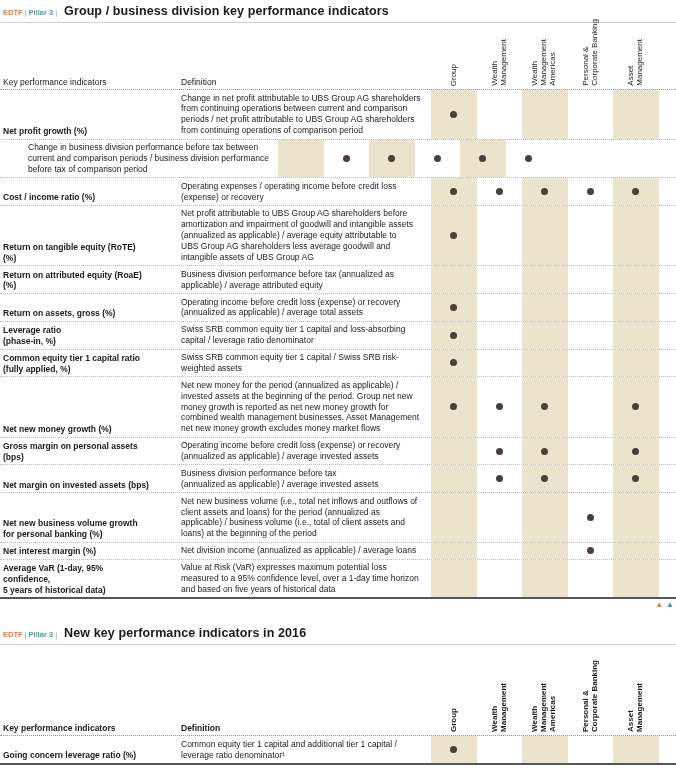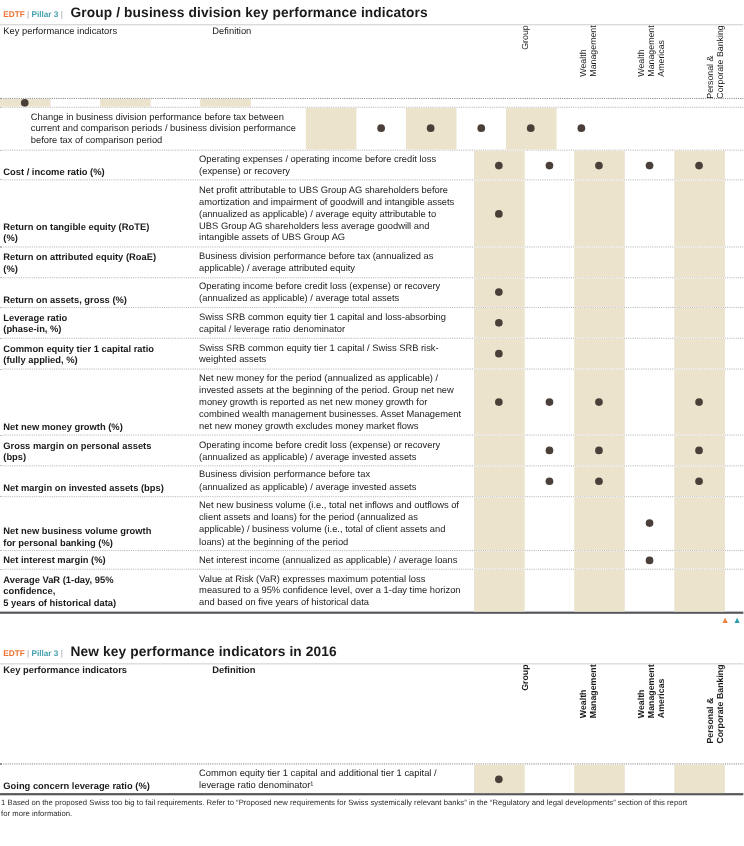--- a/index.html
+++ b/index.html
@@ -16,21 +16,21 @@
     padding:2px 3px 4px 3px;border-bottom:1px solid #d2d2d2;
   }
   .eyebrow{font-size:7.5px;font-weight:bold;white-space:nowrap;}
   .eyebrow .edtf{color:#ee7434;text-align:center;}
   .eyebrow .pillar{color:#45a1af;text-align:center;}
   .eyebrow .sep{color:#9aa0a3;font-weight:normal;padding:0 2px;}
   .sec-title{font-size:12.5px;font-weight:bold;letter-spacing:.1px;text-align:center;}
 
   
   .tbl{border-bottom:2px solid #56575b;}
-  .thead{display:flex;align-items:flex-start;border-bottom:1px dotted #8f8f8f;gap:12px;}
+  .thead{display:flex;align-items:flex-end;border-bottom:1px dotted #8f8f8f;}
   .thead.h1{height:66px;}
   .thead.h2{height:90px;}
   .th-label{font-size:8.5px;padding-bottom:2px;}
   .bold-heads .th-label{font-weight:bold;}
   .cell-kpi{width:153px;box-sizing:border-box;padding-left:3px;flex:none;}
   .cell-def{width:250px;box-sizing:border-box;padding-right:8px;flex:none;margin-left:28px;}
   .cell-col{width:45.5px;flex:none;display:flex;justify-content:center;align-items:flex-end;}
   .rot{
     writing-mode:vertical-rl;transform:rotate(180deg);
     white-space:pre-line;font-size:8px;line-height:1.15;
@@ -97,20 +97,22 @@
           </div>
           <div class="cell-col">
             <span class="rot">Asset
 Management</span>
           </div>
           <div class="cell-col">
             <span class="rot">Investment Bank</span>
           </div>
         </div>
     <div class="trow">
+          <div class="cell-kpi">Net profit growth (%)</div>
+          <div class="cell-def">Change in net profit attributable to UBS Group AG shareholders from continuing operations between current and comparison periods / net profit attributable to UBS Group AG shareholders from continuing operations of comparison period</div>
           <div class="cell-dot beige">
             <span class="dot"></span>
           </div>
           <div class="cell-dot"></div>
           <div class="cell-dot beige"></div>
           <div class="cell-dot"></div>
           <div class="cell-dot beige"></div>
           <div class="cell-dot"></div>
         </div>
         <div class="trow">
@@ -280,21 +282,21 @@
           <div class="cell-dot"></div>
           <div class="cell-dot beige"></div>
           <div class="cell-dot">
             <span class="dot"></span>
           </div>
           <div class="cell-dot beige"></div>
           <div class="cell-dot"></div>
         </div>
         <div class="trow">
           <div class="cell-kpi">Net interest margin (%)</div>
-          <div class="cell-def">Net interest income (annualized as applicable) / average loans</div>
+          <div class="cell-def">Net division income (annualized as applicable) / average loans</div>
           <div class="cell-dot beige"></div>
           <div class="cell-dot"></div>
           <div class="cell-dot beige"></div>
           <div class="cell-dot">
             <span class="dot"></span>
           </div>
           <div class="cell-dot beige"></div>
           <div class="cell-dot"></div>
         </div>
         <div class="trow">

